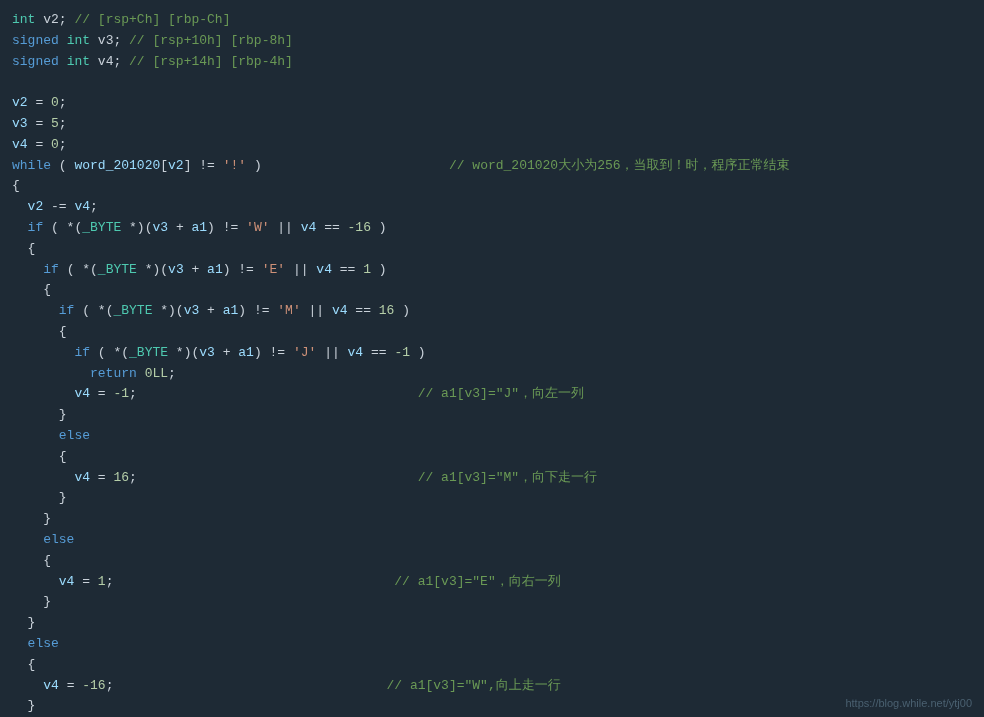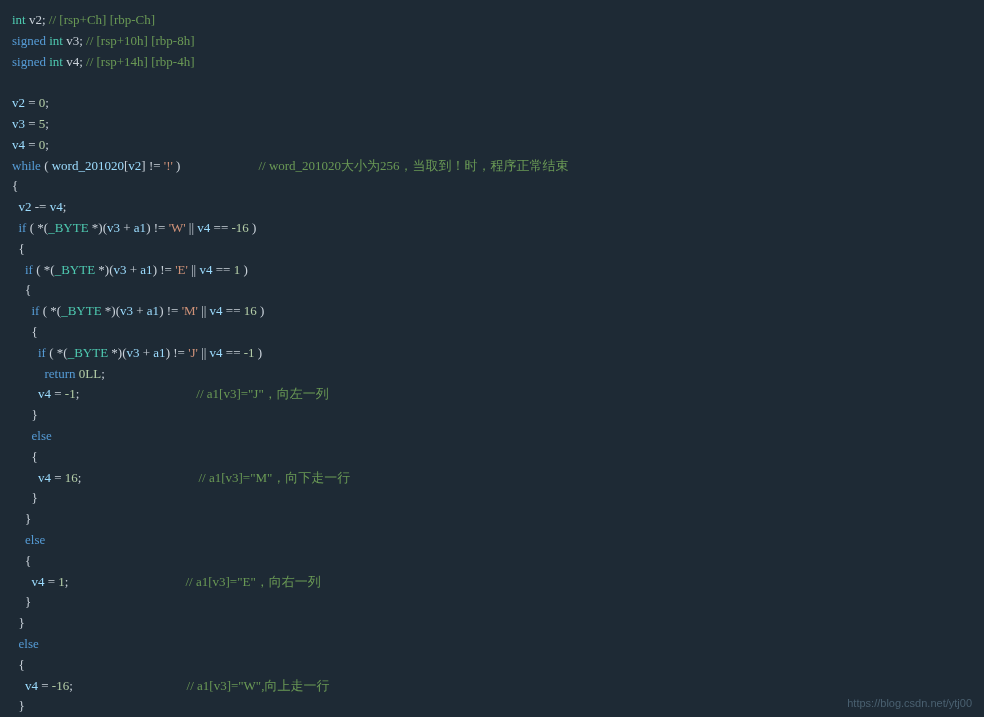--- a/index.html
+++ b/index.html
@@ -9,29 +9,28 @@
       font-size: 13px;
       color: #c9d1d9;
       width: 984px;
       min-height: 717px;
       padding: 10px 12px;
       position: relative;
     }
     .code-block {
       line-height: 1.6;
       white-space: pre;
-      font-family: Liberation Serif, serif;
     }
     .watermark {
       position: fixed;
       bottom: 8px;
       right: 12px;
       color: #4a6070;
       font-size: 11px;
       font-family: Arial, sans-serif;
     }
   </style>
 </head>
 <body>
 
 <div class="code-block"><div><span style="color: rgb(78, 201, 176);">int</span><span style="color: rgb(201, 209, 217);"> v2; </span><span style="color: rgb(106, 153, 85);">// [rsp+Ch] [rbp-Ch]</span></div><div><span style="color: rgb(86, 156, 214);">signed</span><span style="color: rgb(201, 209, 217);"> </span><span style="color: rgb(78, 201, 176);">int</span><span style="color: rgb(201, 209, 217);"> v3; </span><span style="color: rgb(106, 153, 85);">// [rsp+10h] [rbp-8h]</span></div><div><span style="color: rgb(86, 156, 214);">signed</span><span style="color: rgb(201, 209, 217);"> </span><span style="color: rgb(78, 201, 176);">int</span><span style="color: rgb(201, 209, 217);"> v4; </span><span style="color: rgb(106, 153, 85);">// [rsp+14h] [rbp-4h]</span></div><div>&nbsp;</div><div><span style="color: rgb(156, 220, 254);">v2</span><span style="color: rgb(201, 209, 217);"> = </span><span style="color: rgb(181, 206, 168);">0</span><span style="color: rgb(201, 209, 217);">;</span></div><div><span style="color: rgb(156, 220, 254);">v3</span><span style="color: rgb(201, 209, 217);"> = </span><span style="color: rgb(181, 206, 168);">5</span><span style="color: rgb(201, 209, 217);">;</span></div><div><span style="color: rgb(156, 220, 254);">v4</span><span style="color: rgb(201, 209, 217);"> = </span><span style="color: rgb(181, 206, 168);">0</span><span style="color: rgb(201, 209, 217);">;</span></div><div><span style="color: rgb(86, 156, 214);">while</span><span style="color: rgb(201, 209, 217);"> ( </span><span style="color: rgb(156, 220, 254);">word_201020</span><span style="color: rgb(201, 209, 217);">[</span><span style="color: rgb(156, 220, 254);">v2</span><span style="color: rgb(201, 209, 217);">] != </span><span style="color: rgb(206, 145, 120);">'!'</span><span style="color: rgb(201, 209, 217);"> )                        </span><span style="color: rgb(106, 153, 85);">// word_201020大小为256，当取到！时，程序正常结束</span></div><div><span style="color: rgb(201, 209, 217);">{</span></div><div><span style="color: rgb(201, 209, 217);">  </span><span style="color: rgb(156, 220, 254);">v2</span><span style="color: rgb(201, 209, 217);"> -= </span><span style="color: rgb(156, 220, 254);">v4</span><span style="color: rgb(201, 209, 217);">;</span></div><div><span style="color: rgb(201, 209, 217);">  </span><span style="color: rgb(86, 156, 214);">if</span><span style="color: rgb(201, 209, 217);"> ( *(</span><span style="color: rgb(78, 201, 176);">_BYTE</span><span style="color: rgb(201, 209, 217);"> *)(</span><span style="color: rgb(156, 220, 254);">v3</span><span style="color: rgb(201, 209, 217);"> + </span><span style="color: rgb(156, 220, 254);">a1</span><span style="color: rgb(201, 209, 217);">) != </span><span style="color: rgb(206, 145, 120);">'W'</span><span style="color: rgb(201, 209, 217);"> || </span><span style="color: rgb(156, 220, 254);">v4</span><span style="color: rgb(201, 209, 217);"> == </span><span style="color: rgb(181, 206, 168);">-16</span><span style="color: rgb(201, 209, 217);"> )</span></div><div><span style="color: rgb(201, 209, 217);">  {</span></div><div><span style="color: rgb(201, 209, 217);">    </span><span style="color: rgb(86, 156, 214);">if</span><span style="color: rgb(201, 209, 217);"> ( *(</span><span style="color: rgb(78, 201, 176);">_BYTE</span><span style="color: rgb(201, 209, 217);"> *)(</span><span style="color: rgb(156, 220, 254);">v3</span><span style="color: rgb(201, 209, 217);"> + </span><span style="color: rgb(156, 220, 254);">a1</span><span style="color: rgb(201, 209, 217);">) != </span><span style="color: rgb(206, 145, 120);">'E'</span><span style="color: rgb(201, 209, 217);"> || </span><span style="color: rgb(156, 220, 254);">v4</span><span style="color: rgb(201, 209, 217);"> == </span><span style="color: rgb(181, 206, 168);">1</span><span style="color: rgb(201, 209, 217);"> )</span></div><div><span style="color: rgb(201, 209, 217);">    {</span></div><div><span style="color: rgb(201, 209, 217);">      </span><span style="color: rgb(86, 156, 214);">if</span><span style="color: rgb(201, 209, 217);"> ( *(</span><span style="color: rgb(78, 201, 176);">_BYTE</span><span style="color: rgb(201, 209, 217);"> *)(</span><span style="color: rgb(156, 220, 254);">v3</span><span style="color: rgb(201, 209, 217);"> + </span><span style="color: rgb(156, 220, 254);">a1</span><span style="color: rgb(201, 209, 217);">) != </span><span style="color: rgb(206, 145, 120);">'M'</span><span style="color: rgb(201, 209, 217);"> || </span><span style="color: rgb(156, 220, 254);">v4</span><span style="color: rgb(201, 209, 217);"> == </span><span style="color: rgb(181, 206, 168);">16</span><span style="color: rgb(201, 209, 217);"> )</span></div><div><span style="color: rgb(201, 209, 217);">      {</span></div><div><span style="color: rgb(201, 209, 217);">        </span><span style="color: rgb(86, 156, 214);">if</span><span style="color: rgb(201, 209, 217);"> ( *(</span><span style="color: rgb(78, 201, 176);">_BYTE</span><span style="color: rgb(201, 209, 217);"> *)(</span><span style="color: rgb(156, 220, 254);">v3</span><span style="color: rgb(201, 209, 217);"> + </span><span style="color: rgb(156, 220, 254);">a1</span><span style="color: rgb(201, 209, 217);">) != </span><span style="color: rgb(206, 145, 120);">'J'</span><span style="color: rgb(201, 209, 217);"> || </span><span style="color: rgb(156, 220, 254);">v4</span><span style="color: rgb(201, 209, 217);"> == </span><span style="color: rgb(181, 206, 168);">-1</span><span style="color: rgb(201, 209, 217);"> )</span></div><div><span style="color: rgb(201, 209, 217);">          </span><span style="color: rgb(86, 156, 214);">return</span><span style="color: rgb(201, 209, 217);"> </span><span style="color: rgb(181, 206, 168);">0LL</span><span style="color: rgb(201, 209, 217);">;</span></div><div><span style="color: rgb(201, 209, 217);">        </span><span style="color: rgb(156, 220, 254);">v4</span><span style="color: rgb(201, 209, 217);"> = </span><span style="color: rgb(181, 206, 168);">-1</span><span style="color: rgb(201, 209, 217);">;                                    </span><span style="color: rgb(106, 153, 85);">// a1[v3]="J"，向左一列</span></div><div><span style="color: rgb(201, 209, 217);">      }</span></div><div><span style="color: rgb(201, 209, 217);">      </span><span style="color: rgb(86, 156, 214);">else</span></div><div><span style="color: rgb(201, 209, 217);">      {</span></div><div><span style="color: rgb(201, 209, 217);">        </span><span style="color: rgb(156, 220, 254);">v4</span><span style="color: rgb(201, 209, 217);"> = </span><span style="color: rgb(181, 206, 168);">16</span><span style="color: rgb(201, 209, 217);">;                                    </span><span style="color: rgb(106, 153, 85);">// a1[v3]="M"，向下走一行</span></div><div><span style="color: rgb(201, 209, 217);">      }</span></div><div><span style="color: rgb(201, 209, 217);">    }</span></div><div><span style="color: rgb(201, 209, 217);">    </span><span style="color: rgb(86, 156, 214);">else</span></div><div><span style="color: rgb(201, 209, 217);">    {</span></div><div><span style="color: rgb(201, 209, 217);">      </span><span style="color: rgb(156, 220, 254);">v4</span><span style="color: rgb(201, 209, 217);"> = </span><span style="color: rgb(181, 206, 168);">1</span><span style="color: rgb(201, 209, 217);">;                                    </span><span style="color: rgb(106, 153, 85);">// a1[v3]="E"，向右一列</span></div><div><span style="color: rgb(201, 209, 217);">    }</span></div><div><span style="color: rgb(201, 209, 217);">  }</span></div><div><span style="color: rgb(201, 209, 217);">  </span><span style="color: rgb(86, 156, 214);">else</span></div><div><span style="color: rgb(201, 209, 217);">  {</span></div><div><span style="color: rgb(201, 209, 217);">    </span><span style="color: rgb(156, 220, 254);">v4</span><span style="color: rgb(201, 209, 217);"> = </span><span style="color: rgb(181, 206, 168);">-16</span><span style="color: rgb(201, 209, 217);">;                                   </span><span style="color: rgb(106, 153, 85);">// a1[v3]="W",向上走一行</span></div><div><span style="color: rgb(201, 209, 217);">  }</span></div></div>
 
-<div class="watermark">https://blog.csdn.net/ytj00</div>
+<div class="watermark">https://blog.while.net/ytj00</div>
 
 </body></html>

